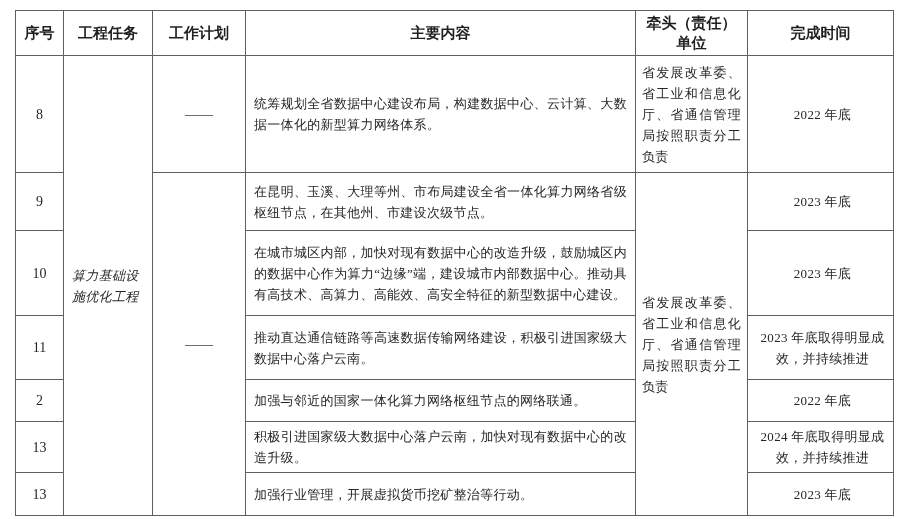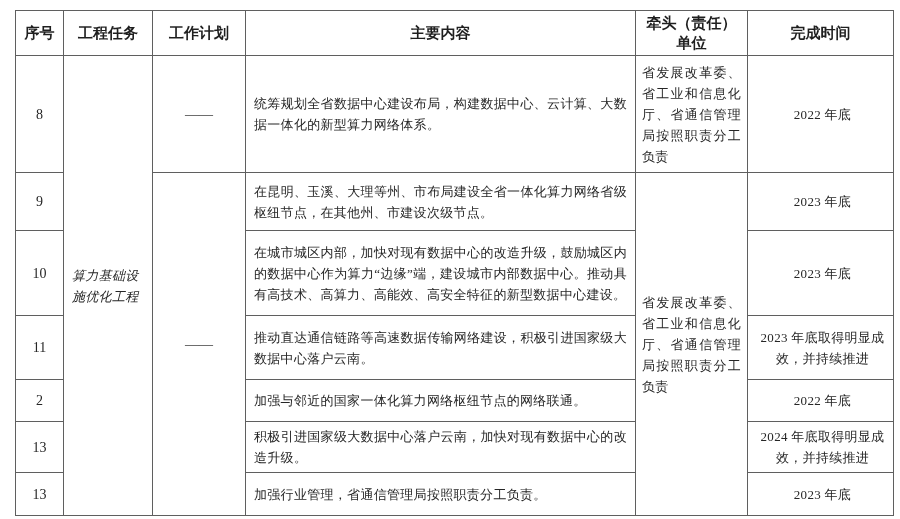--- a/index.html
+++ b/index.html
@@ -82,17 +82,17 @@
       <td class="c-content">加强与邻近的国家一体化算力网络枢纽节点的网络联通。</td>
       <td class="c-time">2022 年底</td>
     </tr>
     <tr class="r13">
       <td class="c-no">13</td>
       <td class="c-content">积极引进国家级大数据中心落户云南，加快对现有数据中心的改造升级。</td>
       <td class="c-time">2024 年底取得明显成效，并持续推进</td>
     </tr>
     <tr class="r14">
       <td class="c-no">13</td>
-      <td class="c-content">加强行业管理，省通信管理局按照职责分工负责。</td>
+      <td class="c-content">加强行业管理，开展虚拟货币挖矿整治等行动。</td>
       <td class="c-time">2023 年底</td>
     </tr>
   </tbody>
 </table>
 
 </body></html>

